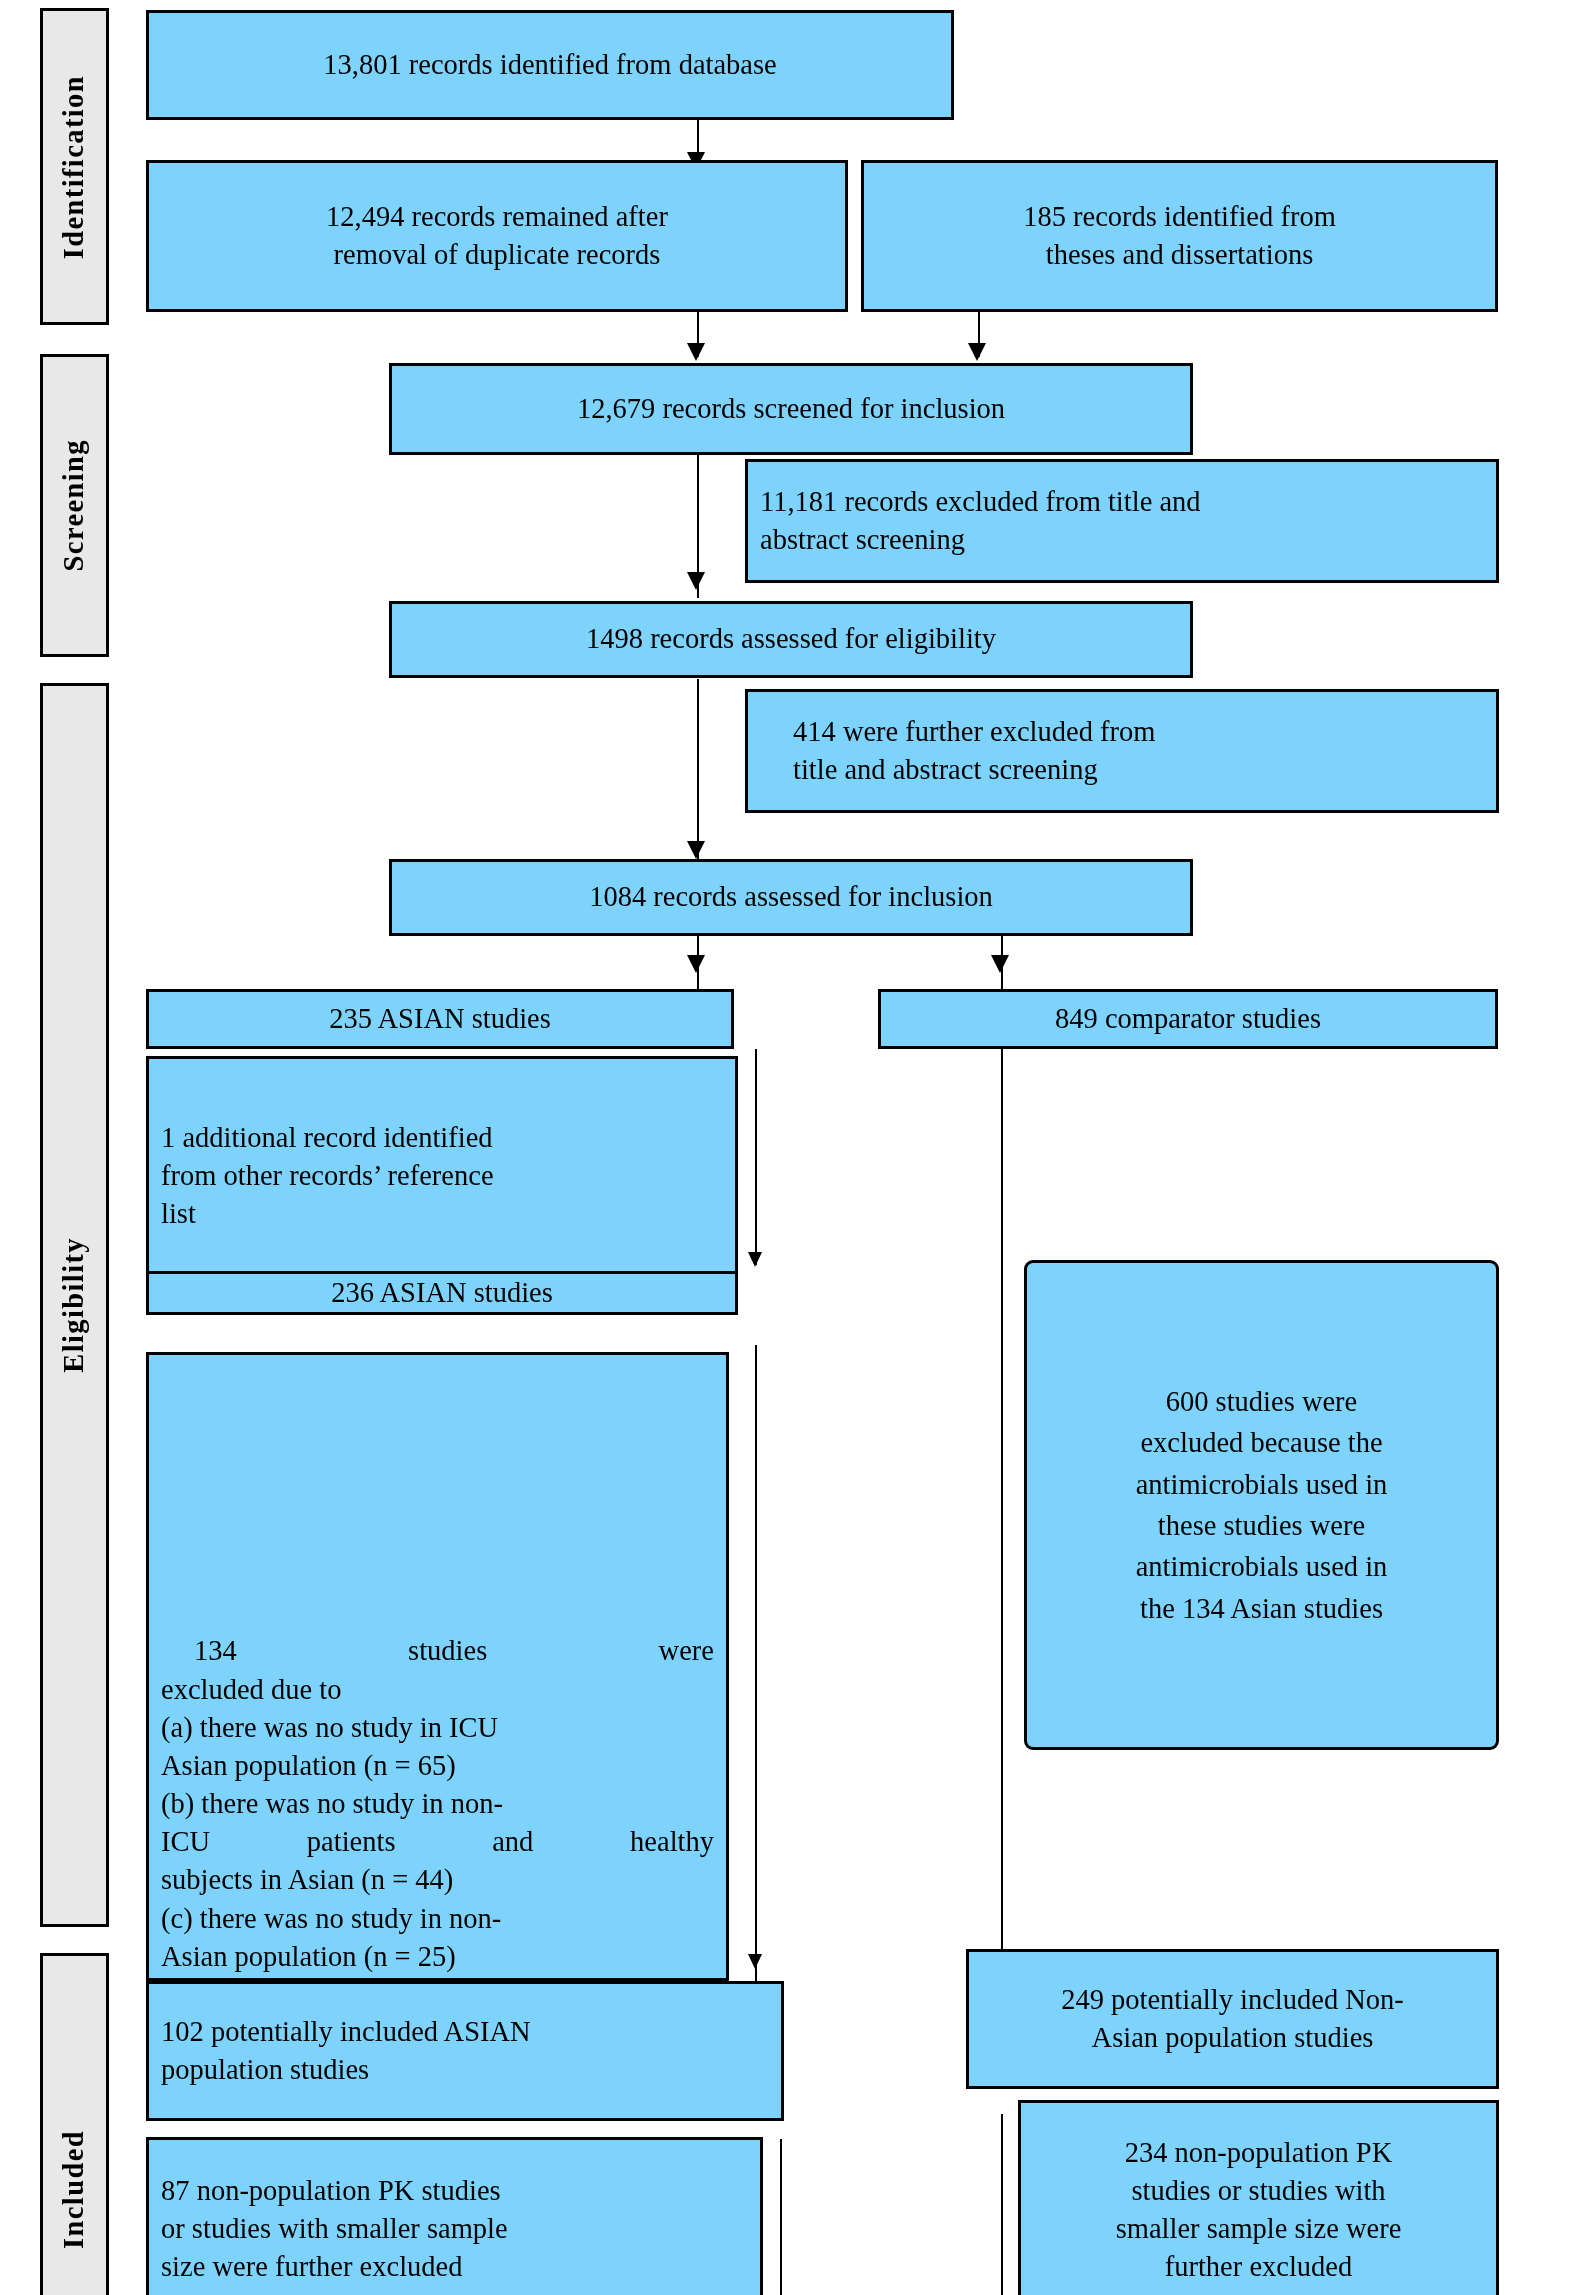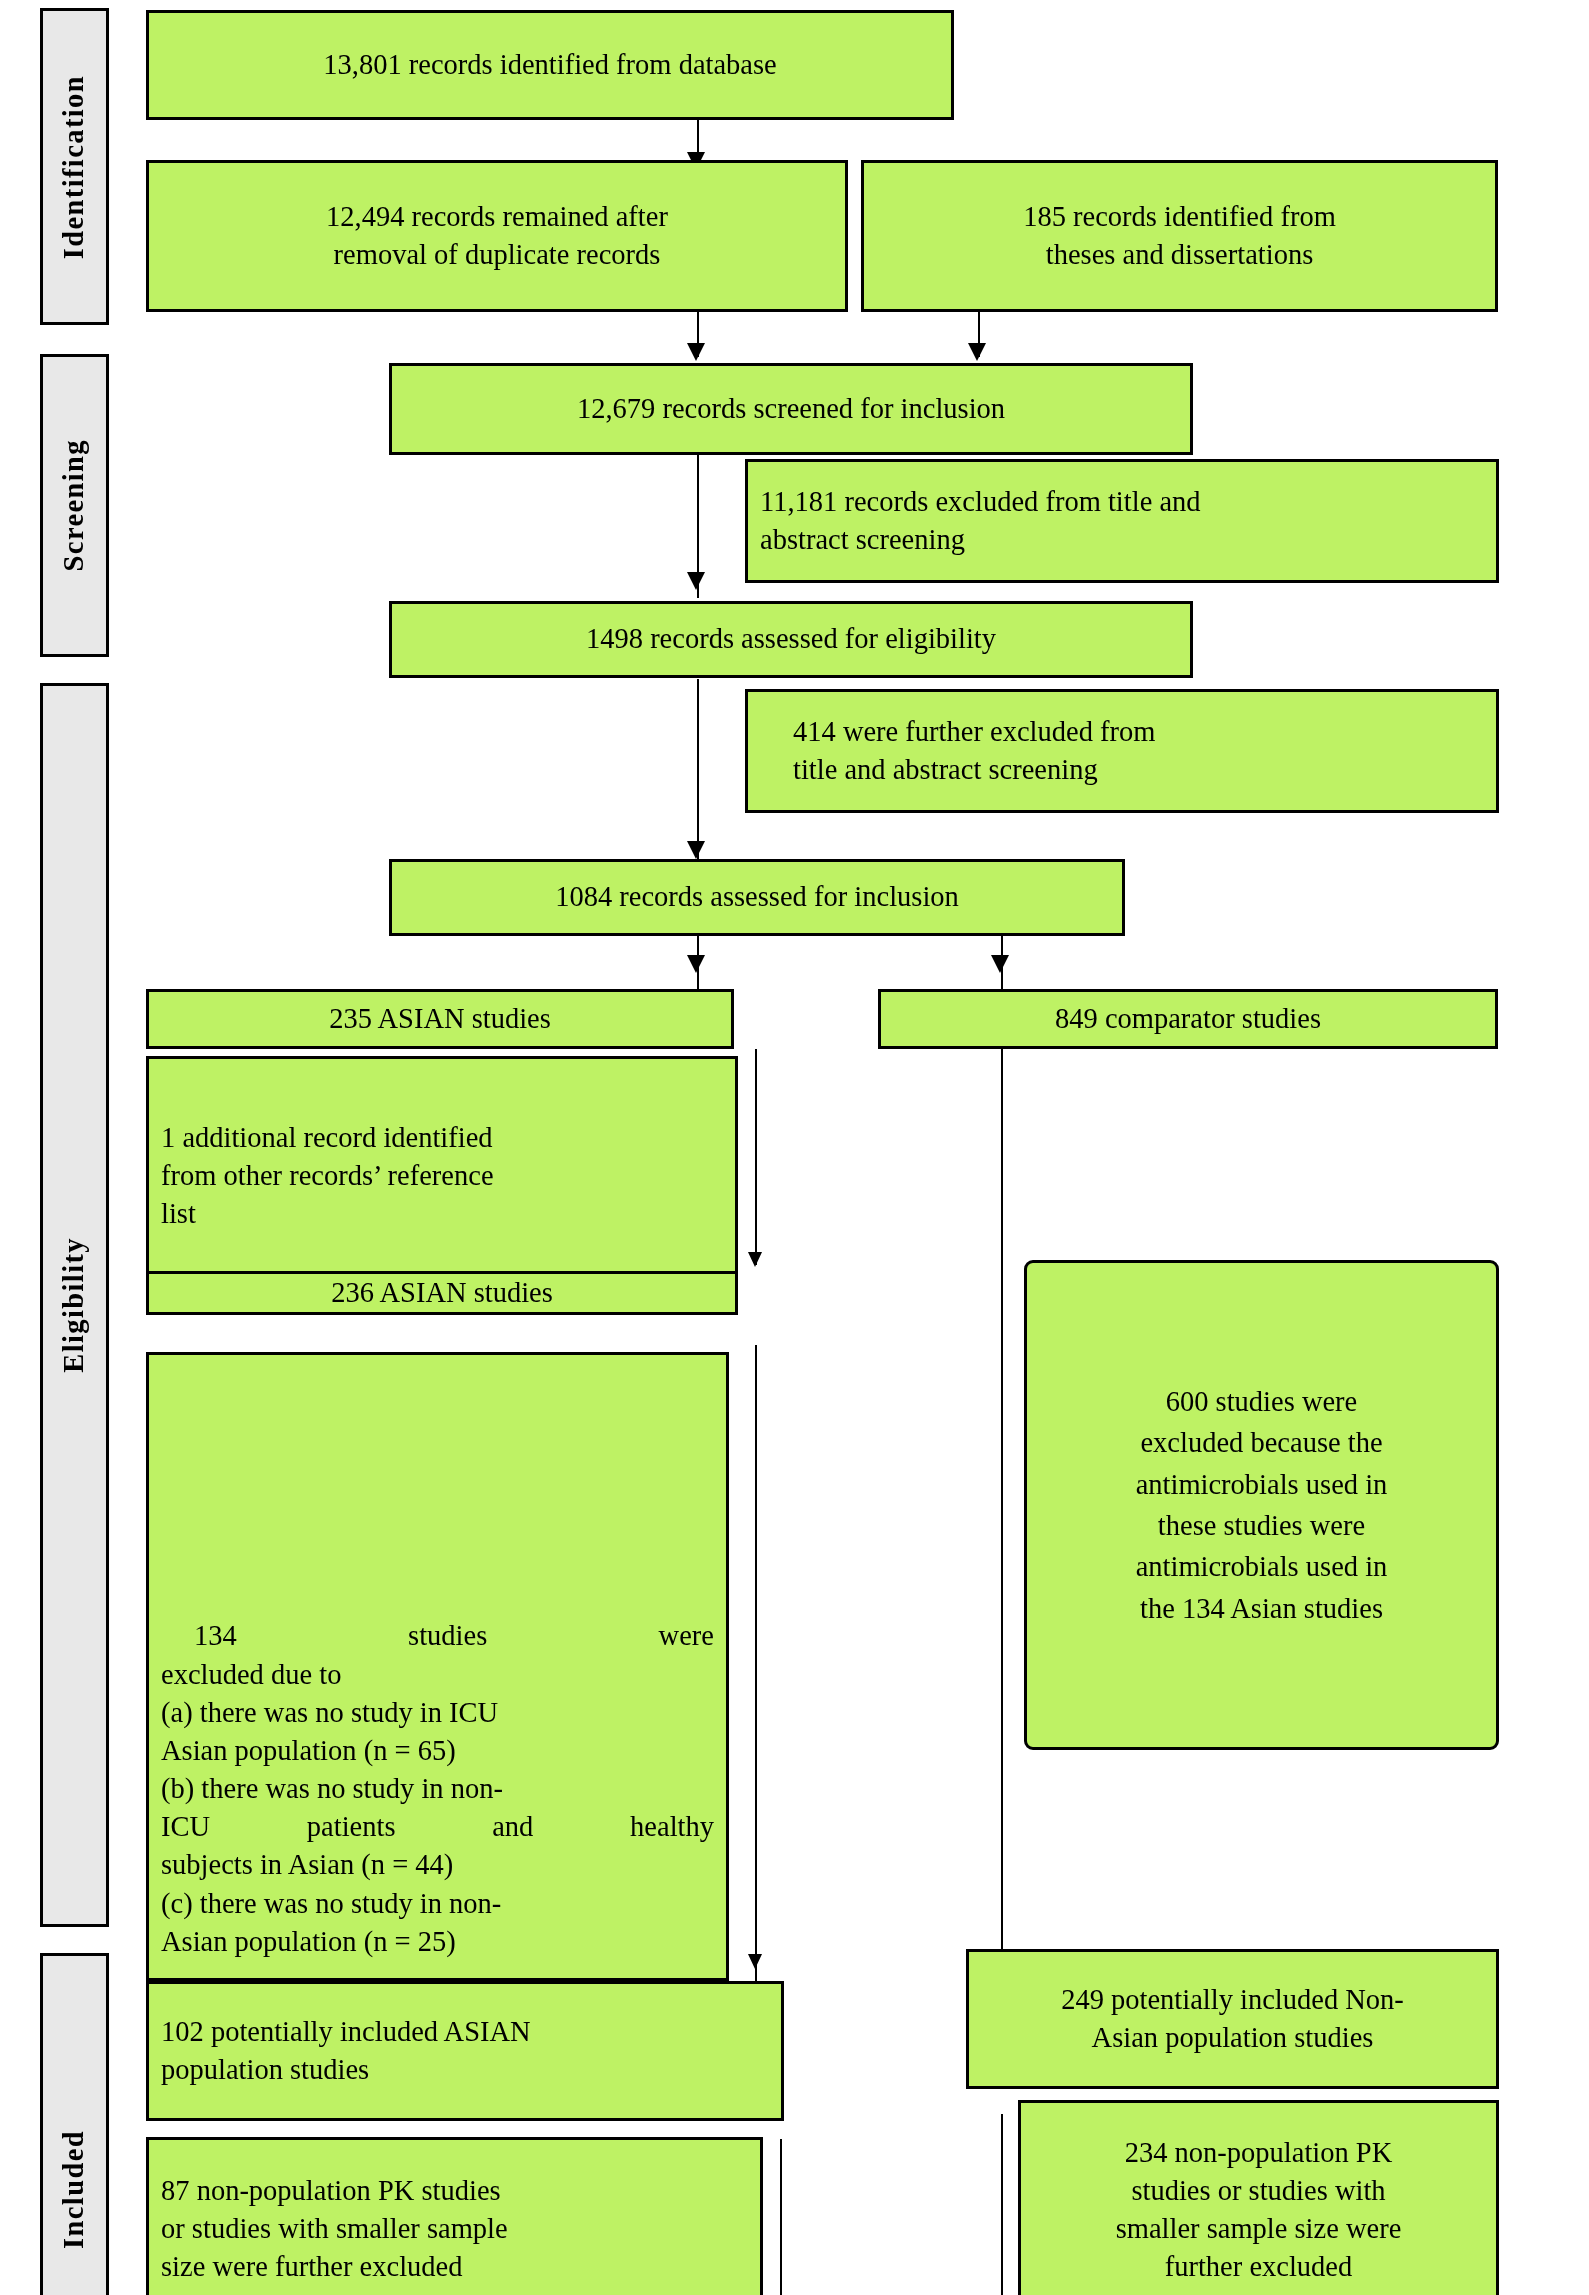--- a/index.html
+++ b/index.html
@@ -37,26 +37,26 @@
     font-weight: bold;
     font-size: 28.5px;
     letter-spacing: 1.4px;
     white-space: nowrap;
     line-height: 1;
   }
 
   
   .flow-box {
     position: absolute;
-    background: #bef264;
+    background: #7dd3fc;
     border: 3.2px solid #000000;
     box-sizing: border-box;
     display: flex;
     align-items: center;
-    padding: 17px 12px;
+    padding: 2px 12px;
   }
   .flow-box .box-text {
     width: 100%;
     font-size: 28.5px;
     line-height: 1.34;
   }
   .align-center .box-text { text-align: center; }
   .align-left   .box-text { text-align: left; }
   .align-just   .box-text { text-align: justify; text-align-last: left; }
   .align-just .box-text .lastline { display: block; text-align: left; }
@@ -171,21 +171,21 @@
     <div class="box-text">1498 records assessed for eligibility</div>
   </div>
 
   <div class="flow-box align-just indent-first" style="left:745px; top:689px; width:754px; height:124px;">
     <div class="box-text">
       <span>414 were further excluded from</span>
       <span class="lastline">title and abstract screening</span>
     </div>
   </div>
 
-  <div class="flow-box align-center" style="left:389px; top:859px; width:736px; height:77px;">
+  <div class="flow-box align-center" style="left:389px; top:859px; width:804px; height:77px;">
     <div class="box-text">1084 records assessed for inclusion</div>
   </div>
 
   <div class="flow-box align-center" style="left:146px; top:989px; width:588px; height:60px;">
     <div class="box-text">235 ASIAN studies</div>
   </div>
 
   <div class="flow-box align-center" style="left:878px; top:989px; width:620px; height:60px;">
     <div class="box-text">849 comparator studies</div>
   </div>

